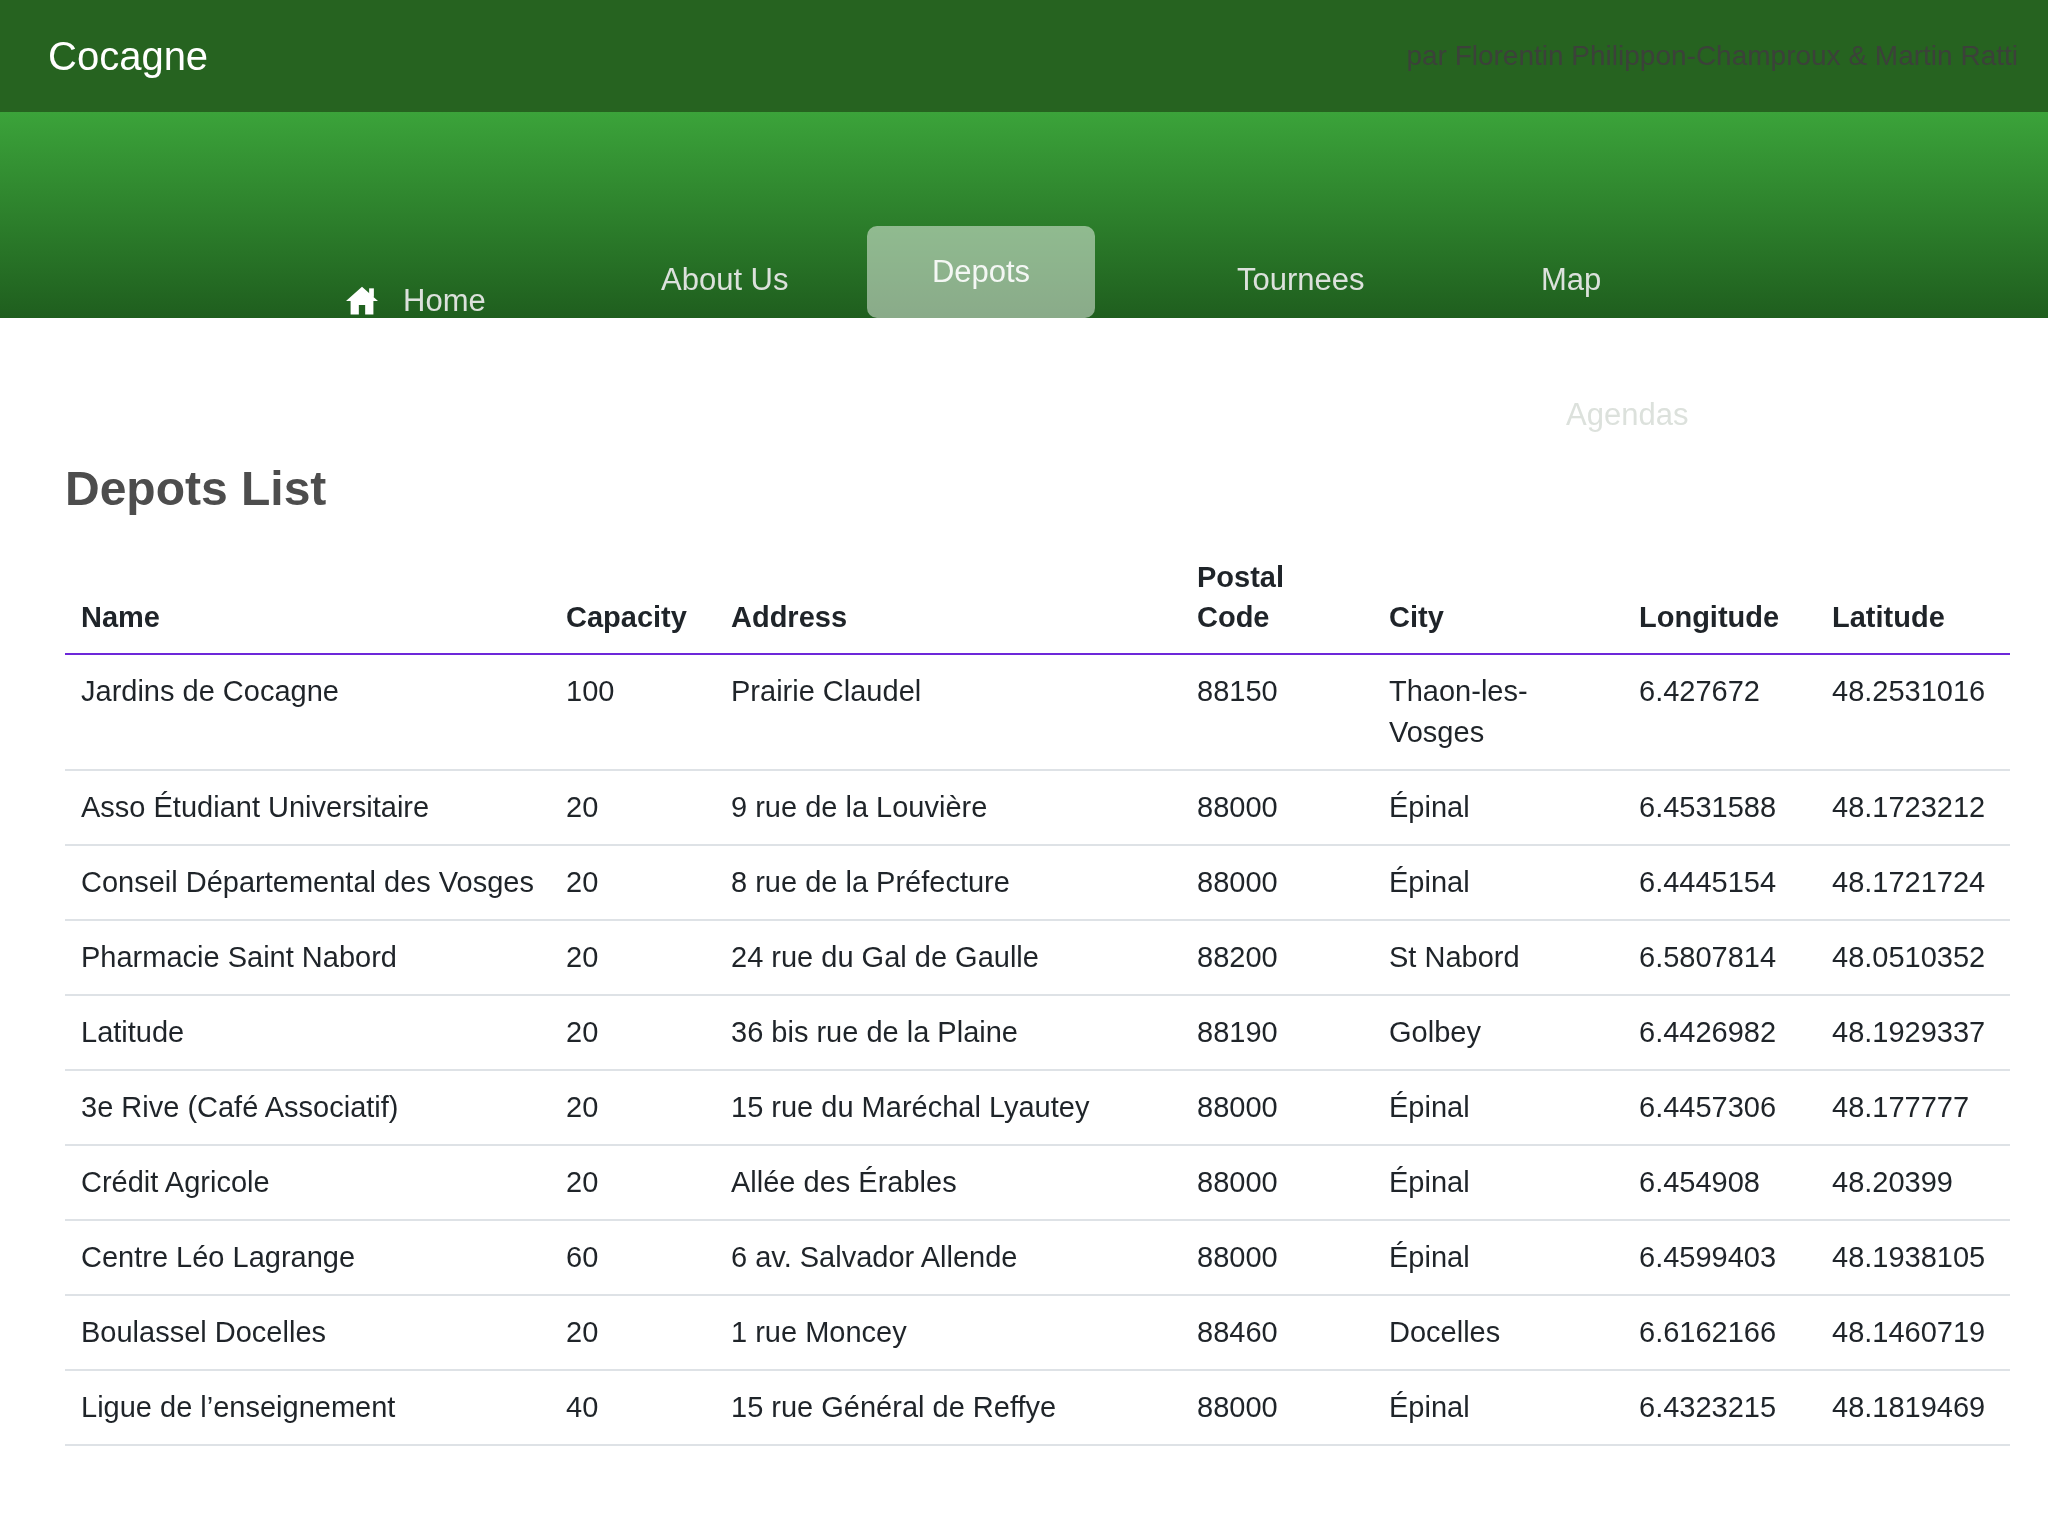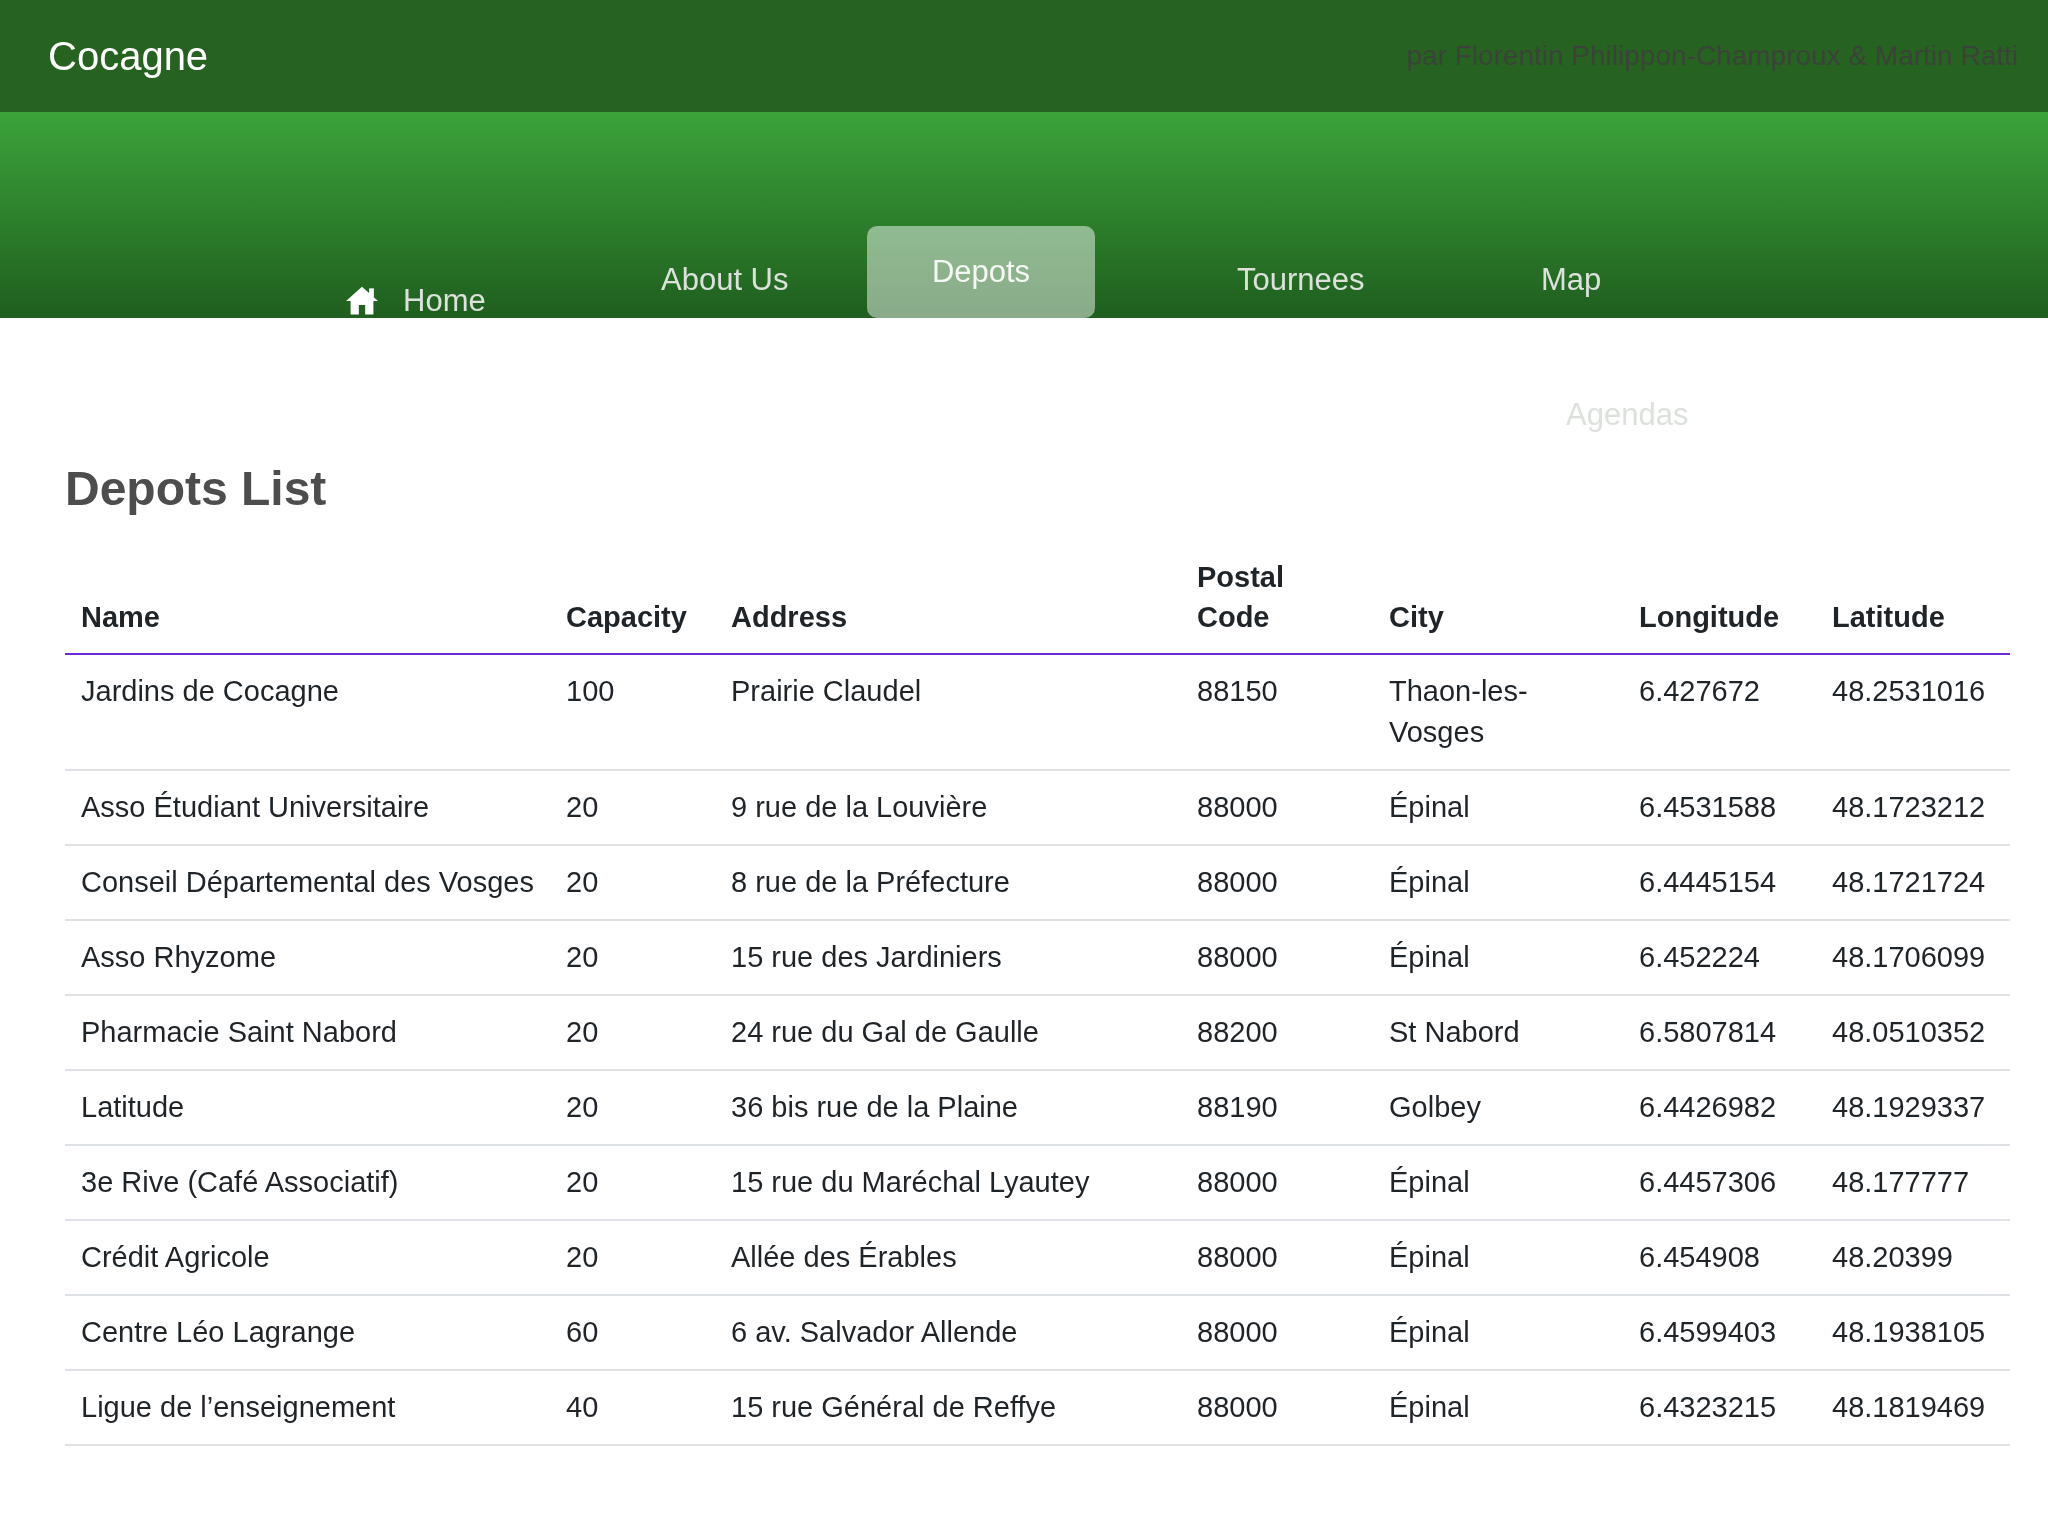--- a/index.html
+++ b/index.html
@@ -129,29 +129,20 @@
         <tr>
       <td>Conseil Départemental des Vosges</td>
       <td>20</td>
       <td>8 rue de la Préfecture</td>
       <td>88000</td>
       <td>Épinal</td>
       <td>6.4445154</td>
       <td>48.1721724</td>
     </tr>
         <tr>
-      <td>Asso Rhyzome</td>
-      <td>20</td>
-      <td>15 rue des Jardiniers</td>
-      <td>88000</td>
-      <td>Épinal</td>
-      <td>6.452224</td>
-      <td>48.1706099</td>
-    </tr>
-        <tr>
       <td>Pharmacie Saint Nabord</td>
       <td>20</td>
       <td>24 rue du Gal de Gaulle</td>
       <td>88200</td>
       <td>St Nabord</td>
       <td>6.5807814</td>
       <td>48.0510352</td>
     </tr>
         <tr>
       <td>Latitude</td>
@@ -183,20 +174,29 @@
         <tr>
       <td>Centre Léo Lagrange</td>
       <td>60</td>
       <td>6 av. Salvador Allende</td>
       <td>88000</td>
       <td>Épinal</td>
       <td>6.4599403</td>
       <td>48.1938105</td>
     </tr>
         <tr>
+      <td>Boulassel Docelles</td>
+      <td>20</td>
+      <td>1 rue Moncey</td>
+      <td>88460</td>
+      <td>Docelles</td>
+      <td>6.6162166</td>
+      <td>48.1460719</td>
+    </tr>
+        <tr>
       <td>Ligue de l’enseignement</td>
       <td>40</td>
       <td>15 rue Général de Reffye</td>
       <td>88000</td>
       <td>Épinal</td>
       <td>6.4323215</td>
       <td>48.1819469</td>
     </tr>
       </tbody>
   </table>

